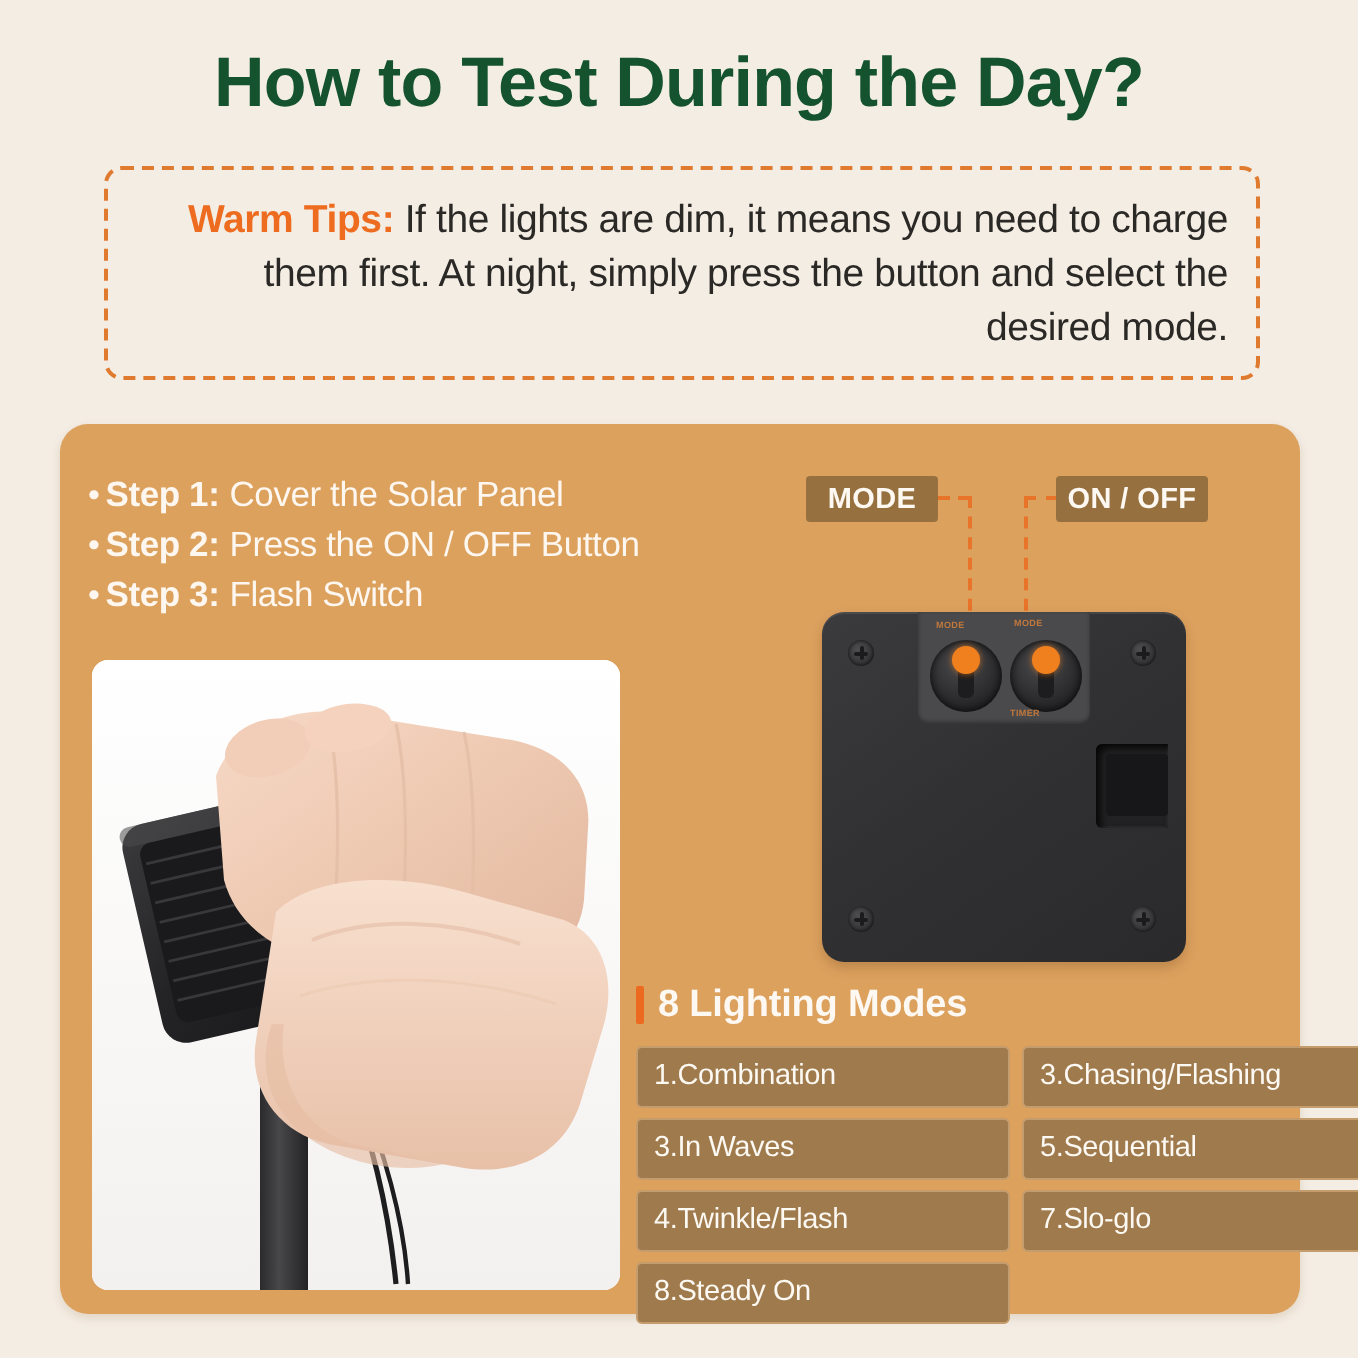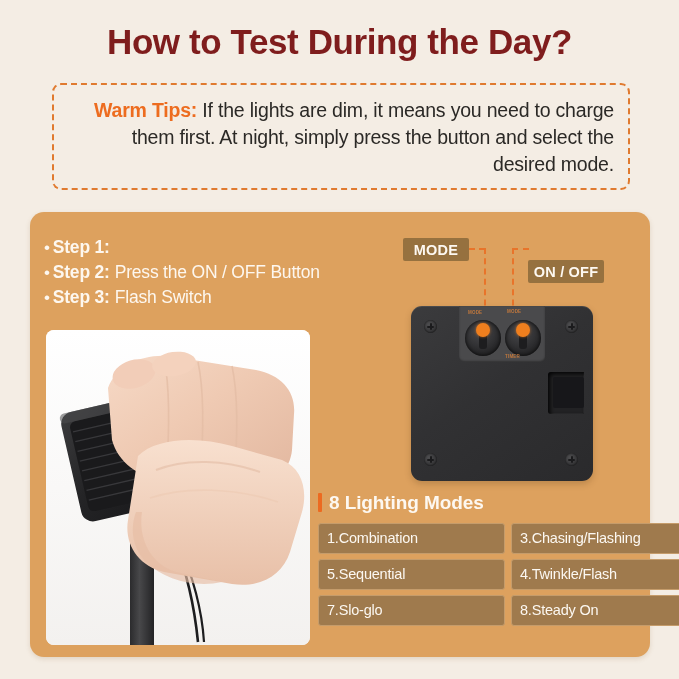--- a/index.html
+++ b/index.html
@@ -23,21 +23,21 @@
   
   .page-title {
     position: absolute;
     left: 0;
     top: 20px;
     width: 679px;
     text-align: center;
     font-size: 35px;
     font-weight: 700;
     letter-spacing: -0.4px;
-    color: #7f1d1d;
+    color: #14532d;
     line-height: 44px;
   }
 
   
   .tips-box {
     position: absolute;
     left: 52px;
     top: 83px;
     width: 578px;
     height: 107px;
@@ -111,21 +111,21 @@
     font-size: 14.5px;
     font-weight: 700;
     letter-spacing: 0.2px;
     display: flex;
     align-items: center;
     justify-content: center;
     border-radius: 2px;
     height: 23px;
   }
   .callout-mode  { left: 403px; top: 238px; width: 66px; }
-  .callout-onoff { left: 528px; top: 238px; width: 76px; margin-top: 22px; }
+  .callout-onoff { left: 528px; top: 238px; width: 76px; }
 
   
   .conn {
     position: absolute;
     background: transparent;
   }
   .conn-v {
     border-left: 2px dashed #e8742a;
     width: 0;
   }
@@ -311,20 +311,21 @@
       <span class="tips-label">Warm Tips:</span><span> If the lights are dim, it means you need to charge them first. At night, simply press the button and select the desired mode.</span>
     </div>
   </div>
 
   <div class="orange-card">
 
     <div class="steps">
       <div class="step-row">
         <span class="step-bullet">•</span>
         <span class="step-key">Step 1:</span>
+        <span class="step-val">Cover the Solar Panel</span>
       </div>
       <div class="step-row">
         <span class="step-bullet">•</span>
         <span class="step-key">Step 2:</span>
         <span class="step-val">Press the ON / OFF Button</span>
       </div>
       <div class="step-row">
         <span class="step-bullet">•</span>
         <span class="step-key">Step 3:</span>
         <span class="step-val">Flash Switch</span>
@@ -408,20 +409,21 @@
     </div>
 
     <div class="modes-head">
       <div class="modes-accent"></div>
       <div class="modes-title">8 Lighting Modes</div>
     </div>
 
     <div class="modes-grid">
       <div class="mode-cell">1.Combination</div>
       <div class="mode-cell">3.Chasing/Flashing</div>
+      <div class="mode-cell">3.In Waves</div>
       <div class="mode-cell">5.Sequential</div>
       <div class="mode-cell">4.Twinkle/Flash</div>
       <div class="mode-cell">7.Slo-glo</div>
       <div class="mode-cell">8.Steady On</div>
     </div>
 
   </div>
 
   <div class="conn conn-h conn-mode-h"></div>
   <div class="conn conn-v conn-mode-v"></div>

